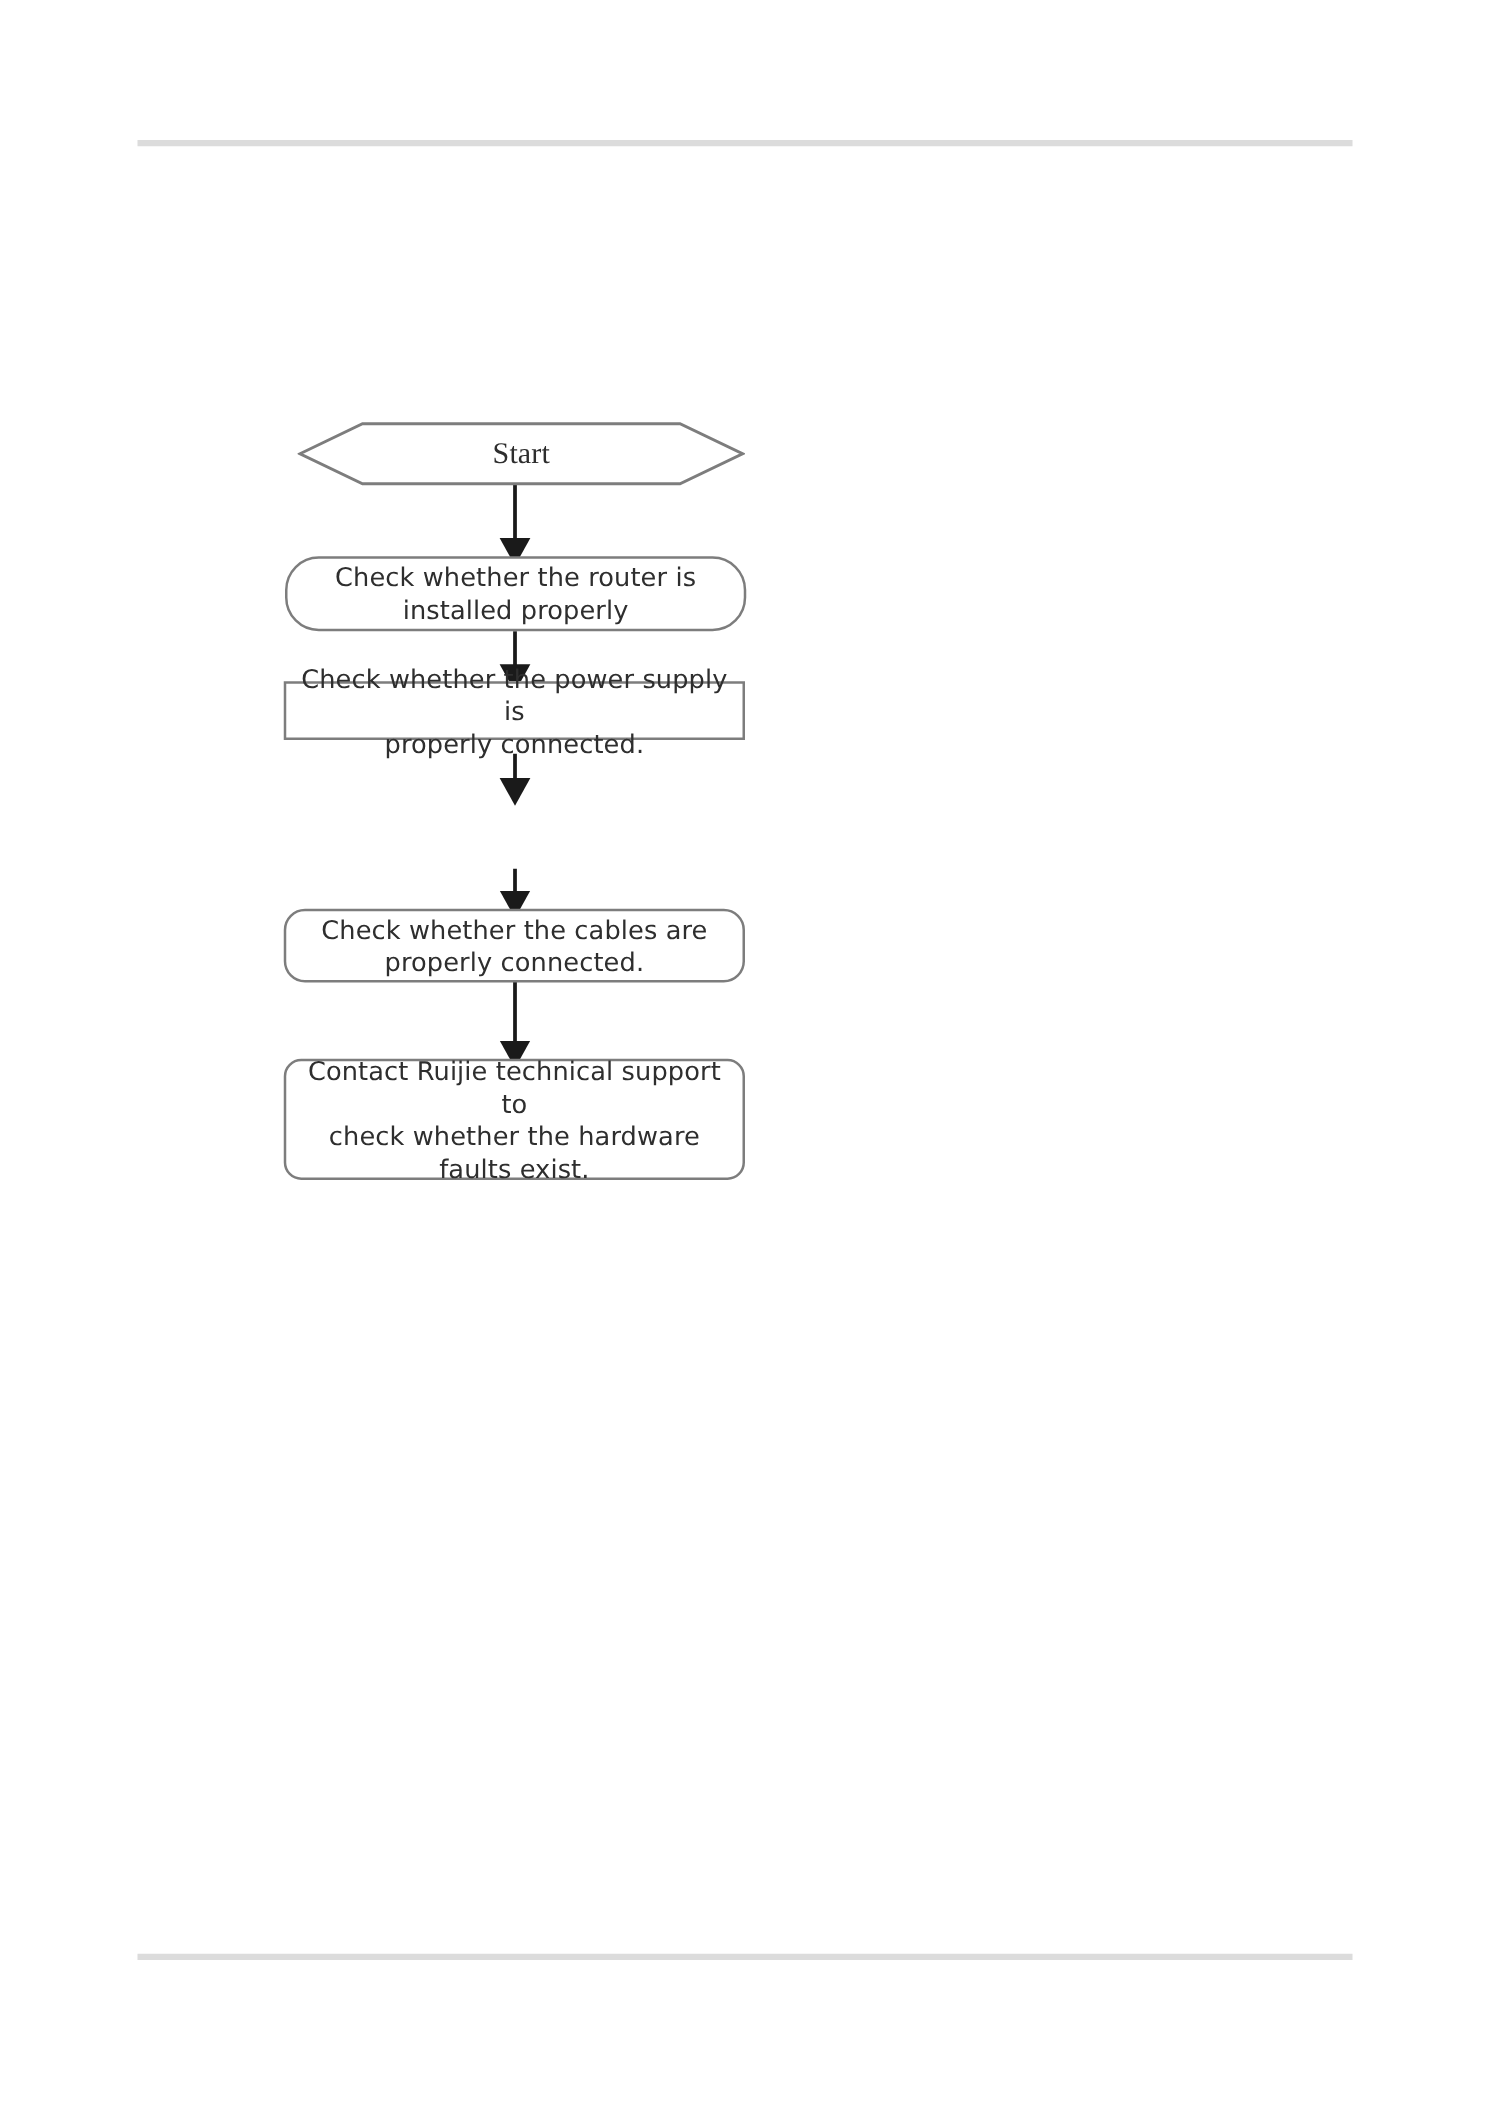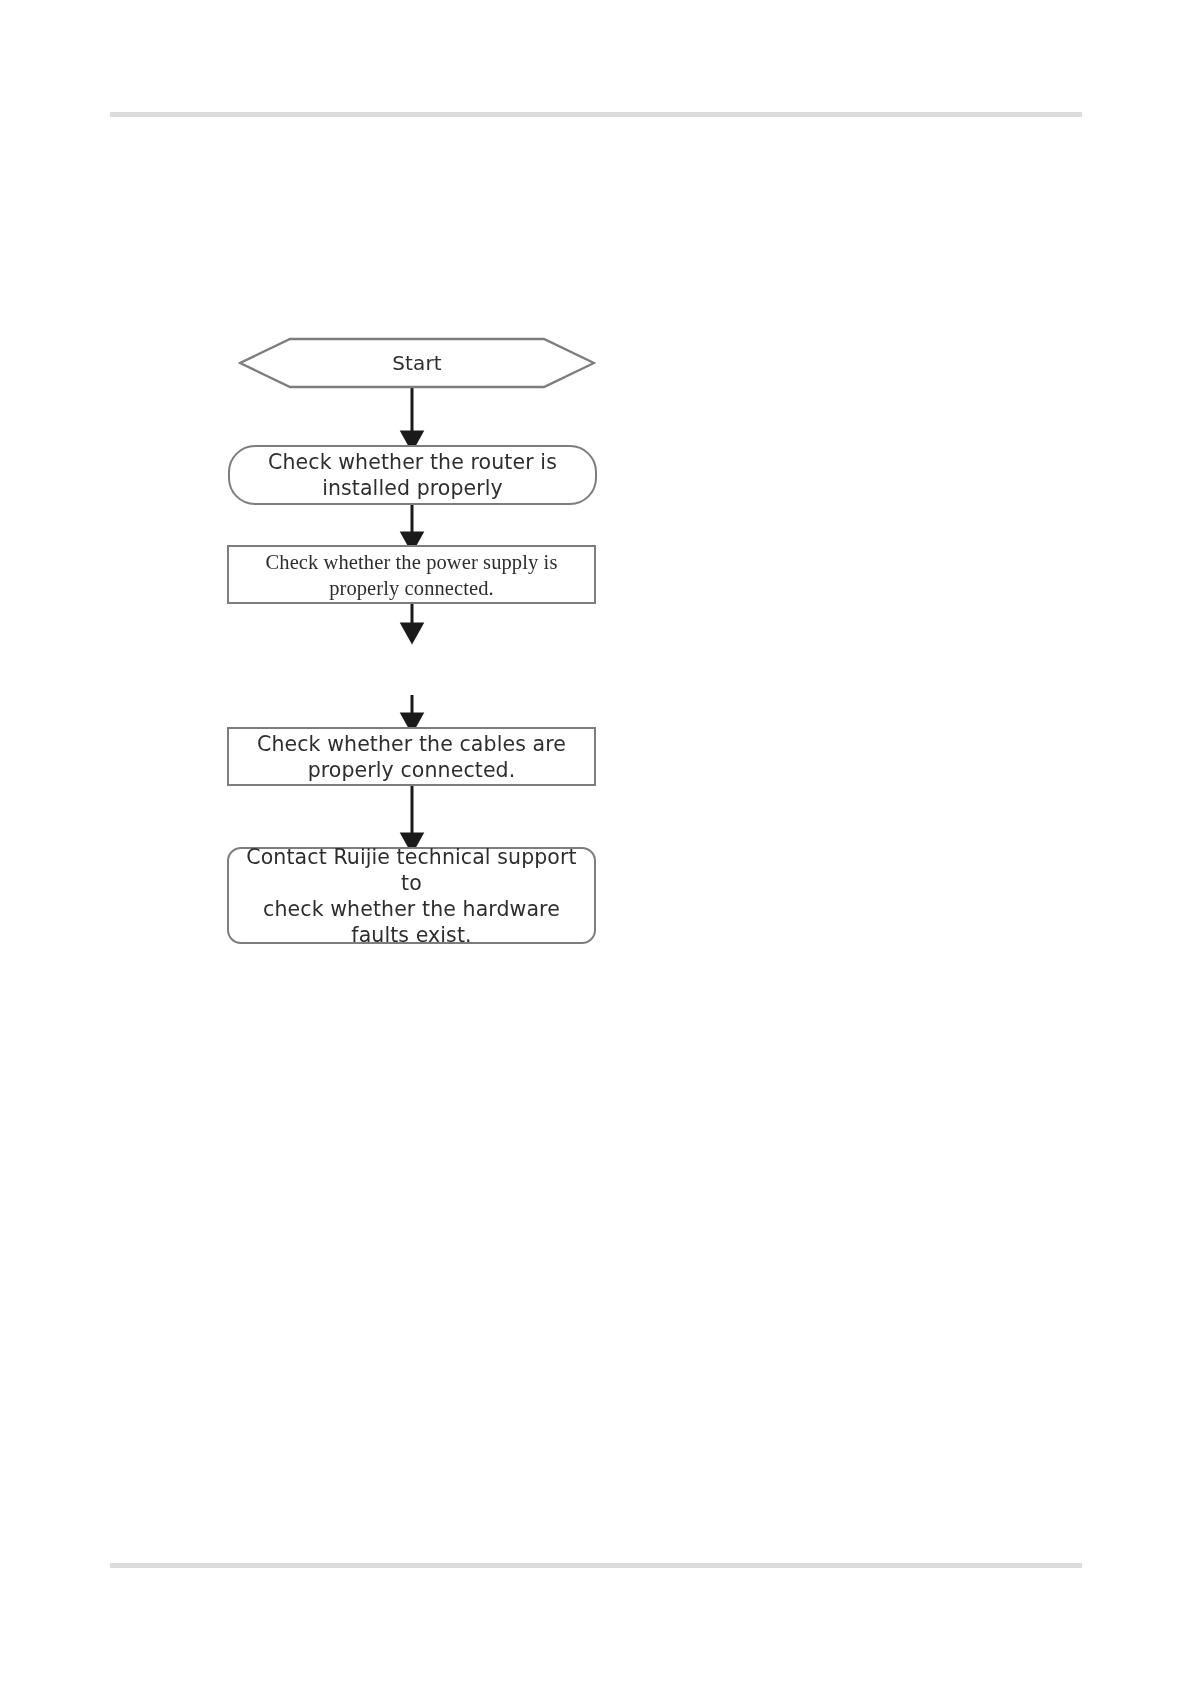--- a/index.html
+++ b/index.html
@@ -83,21 +83,22 @@
     background: transparent;
   }
   .hexagon .hex-svg {
     position: absolute;
     left: 0;
     top: 0;
   }
   .hexagon .hex-label {
     position: relative;
     z-index: 2;
-    font-size: 20px;
+    font-size: 24px;
+    font-family: Liberation Serif, serif;
   }
 
   .node-text {
     white-space: pre-line;
     display: block;
   }
 
   .connector {
     position: absolute;
   }
@@ -135,27 +136,27 @@
         <polygon points="2,26 52,2 306,2 356,26 306,50 52,50" fill="#ffffff" stroke="#7d7d7d" stroke-width="2.4" stroke-linejoin="miter"></polygon>
       </svg>
       <span class="hex-label node-text">Start</span>
     </div>
 
     <div class="node process" style="left:228px; top:445px; width:369px; height:60px;border-radius:27px;">
       <span class="node-text">Check whether the router is
 installed properly</span>
     </div>
 
-    <div class="node process" style="left:227px; top:545px; width:369px; height:59px;font-family:Liberation Serif, serif;">
+    <div class="node process" style="left:227px; top:545px; width:369px; height:47px;">
       <span class="node-text">Check whether the power supply is
 properly connected.</span>
     </div>
 
 
-    <div class="node process" style="left:227px; top:727px; width:369px; height:59px;">
+    <div class="node process" style="left:227px; top:727px; width:369px; height:59px;border-radius:17px;">
       <span class="node-text">Check whether the cables are
 properly connected.</span>
     </div>
 
     <div class="node terminator" style="left:227px; top:847px; width:369px; height:97px;">
       <span class="node-text">Contact Ruijie technical support to
 check whether the hardware
 faults exist.</span>
     </div>
 

